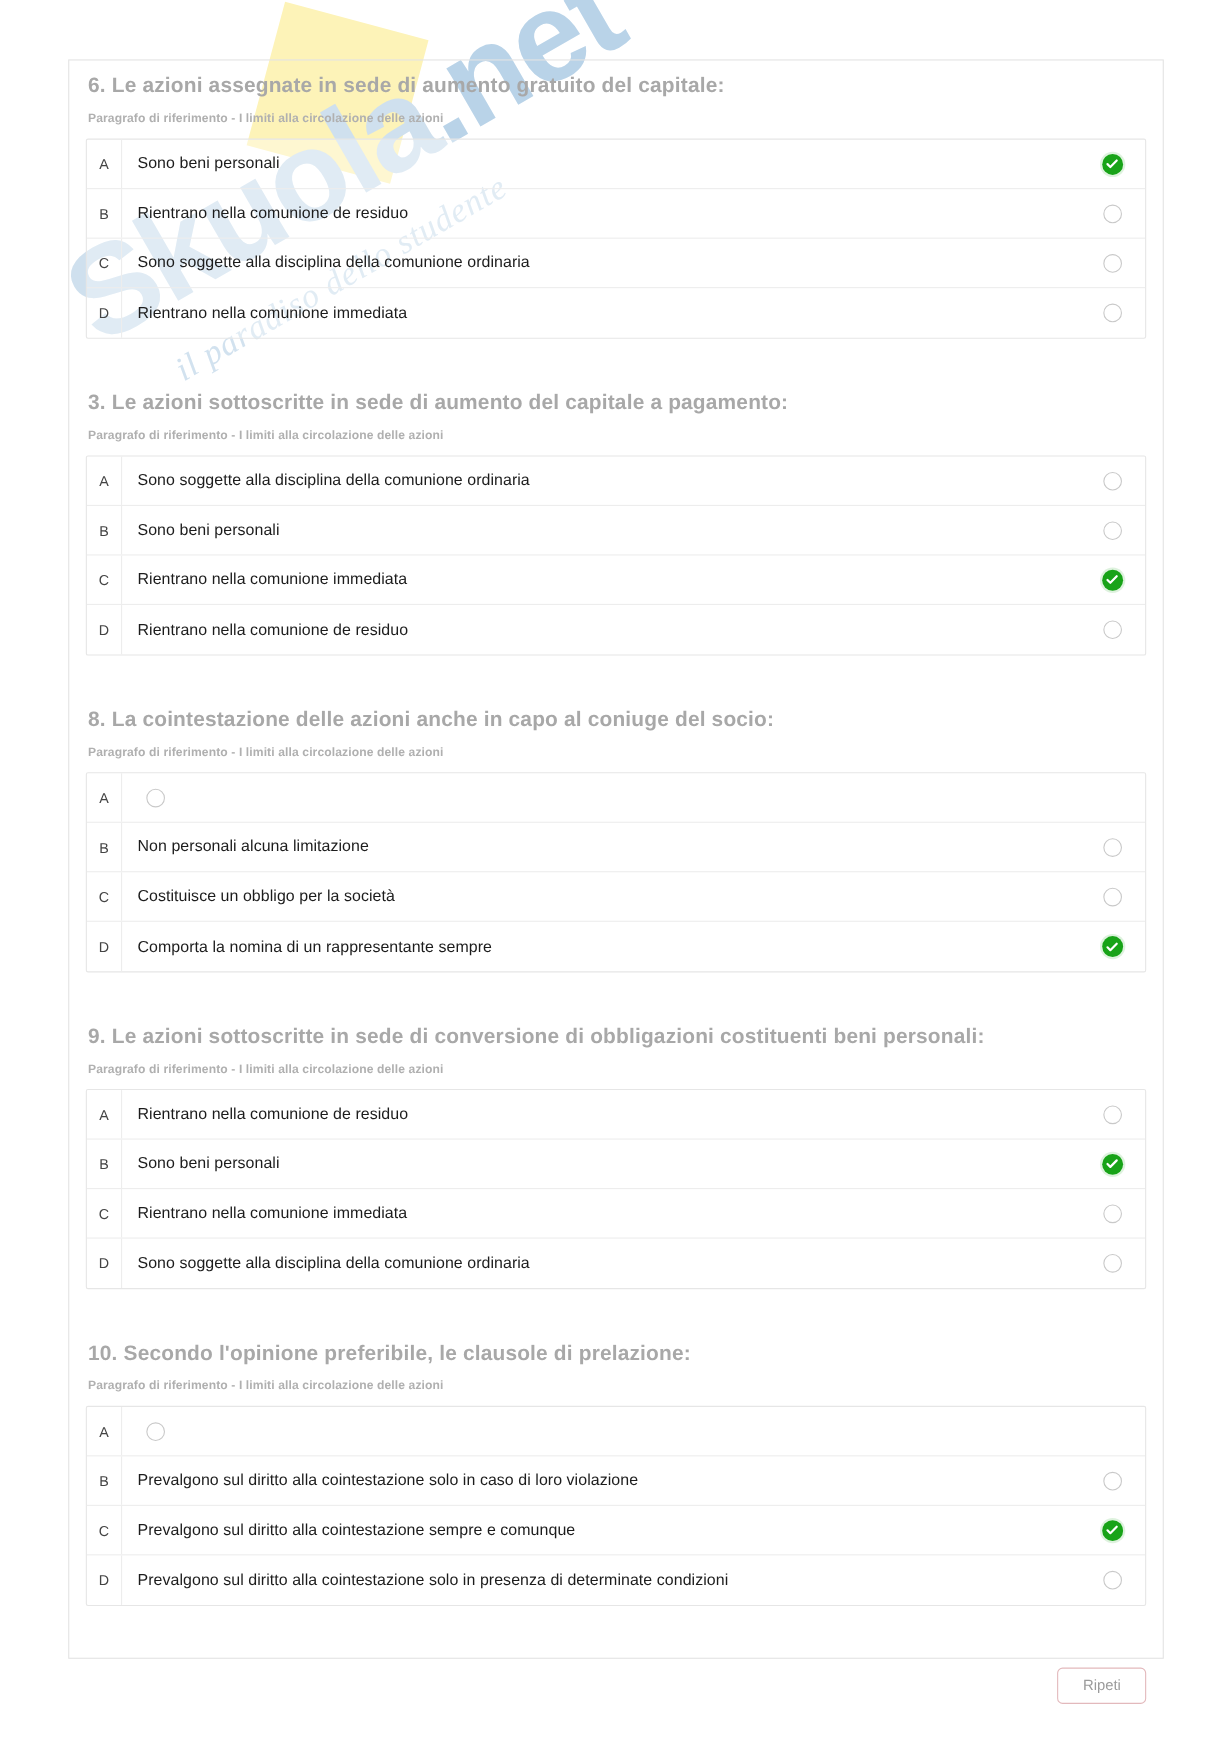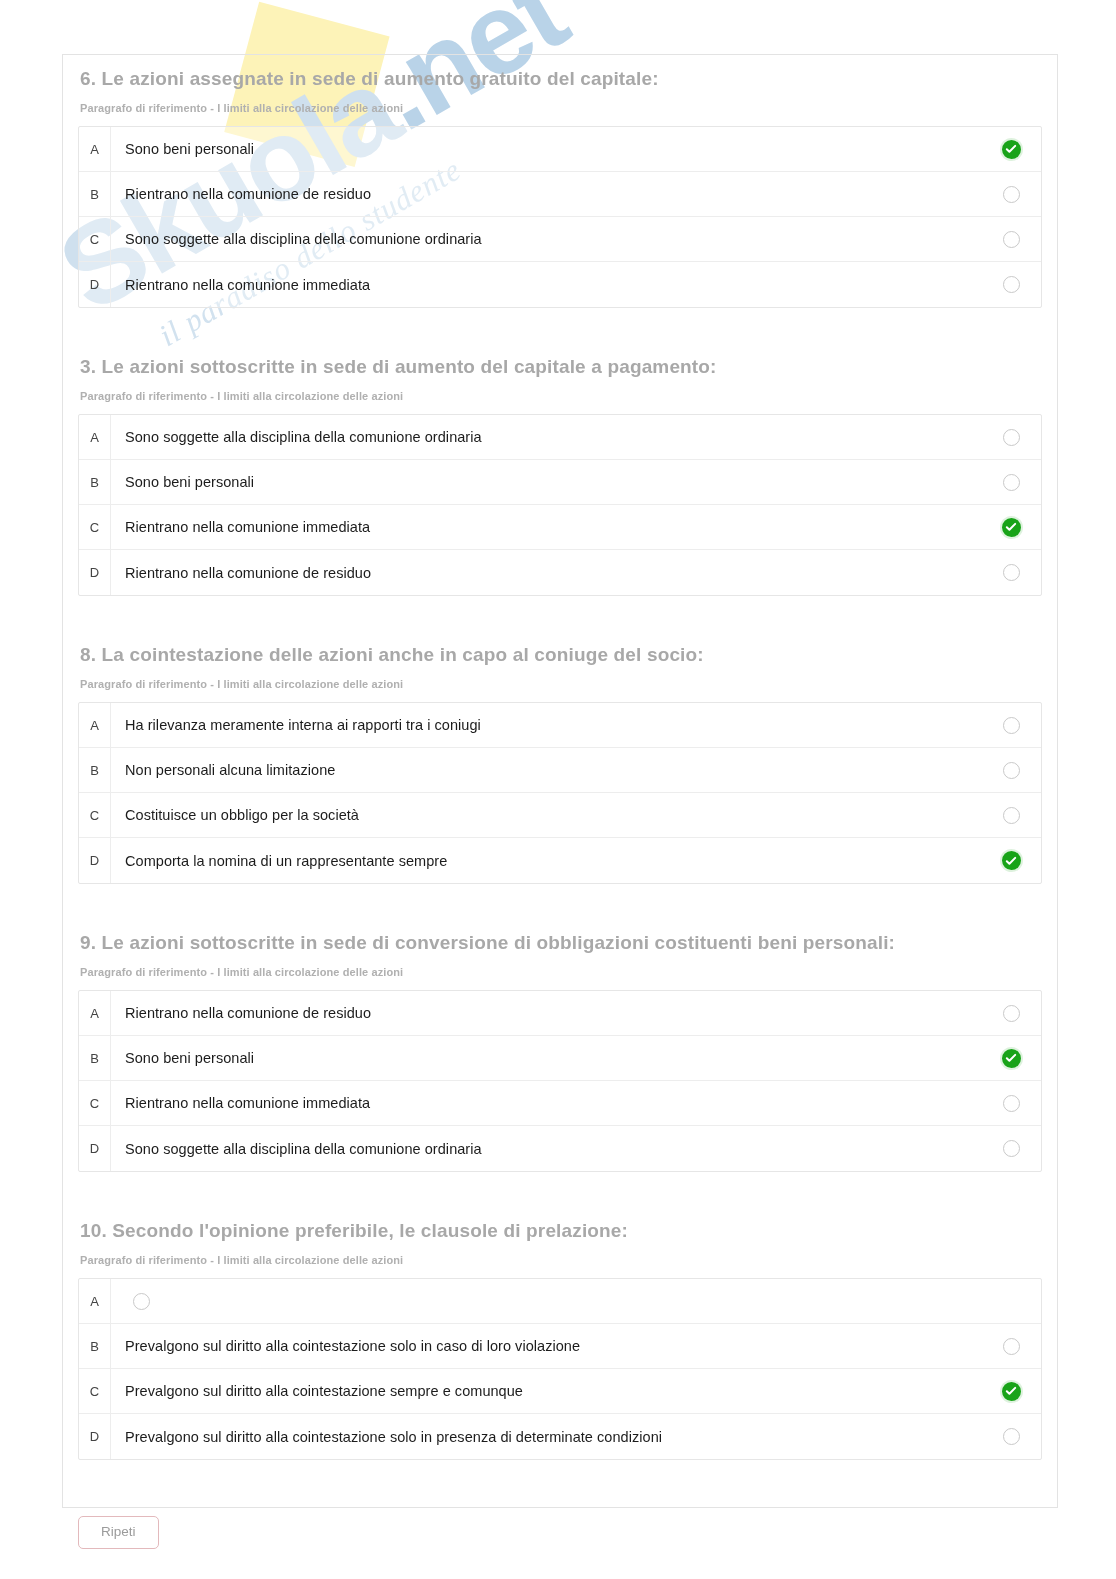--- a/index.html
+++ b/index.html
@@ -162,21 +162,21 @@
     display: flex;
     align-items: center;
     justify-content: center;
     box-shadow: 0 0 0 2px rgba(24,163,24,0.14);
   }
   .radio-check svg { display: block; }
 
   
   .footer-bar {
     display: flex;
-    justify-content: flex-start;
+    justify-content: flex-end;
     padding: 22px 0 30px 0;
   }
   .btn-repeat {
     font-family: "Liberation Sans", sans-serif;
     font-size: 13.5px;
     color: #9b9b9b;
     background: #ffffff;
     border: 1px solid #e3b9bc;
     border-radius: 5px;
     padding: 8px 22px;
@@ -274,21 +274,20 @@
             </div>
           </div>
         </div>
       </div>
       <div class="question-block">
         <div class="q-title">8. La cointestazione delle azioni anche in capo al coniuge del socio:</div>
         <div class="q-sub">Paragrafo di riferimento - I limiti alla circolazione delle azioni</div>
         <div class="answers">
           <div class="answer-row">
             <div class="ans-letter">A</div>
-            <div class="ans-text">Ha rilevanza meramente interna ai rapporti tra i coniugi</div>
             <div class="ans-mark">
               <span class="radio-empty"></span>
             </div>
           </div>
           <div class="answer-row">
             <div class="ans-letter">B</div>
             <div class="ans-text">Non personali alcuna limitazione</div>
             <div class="ans-mark">
               <span class="radio-empty"></span>
             </div>

